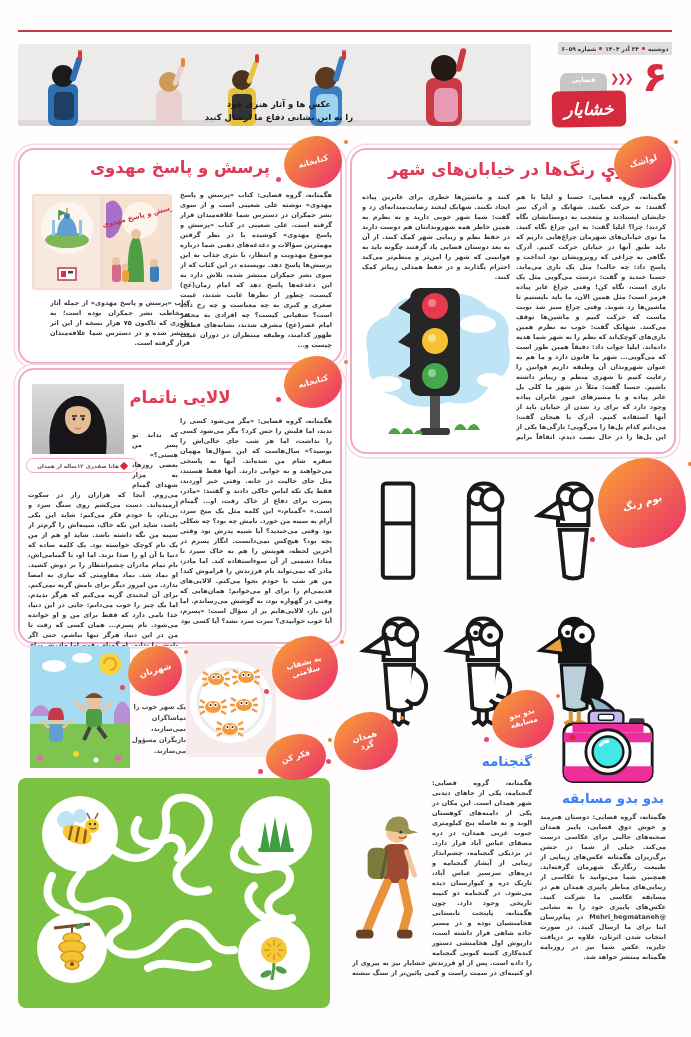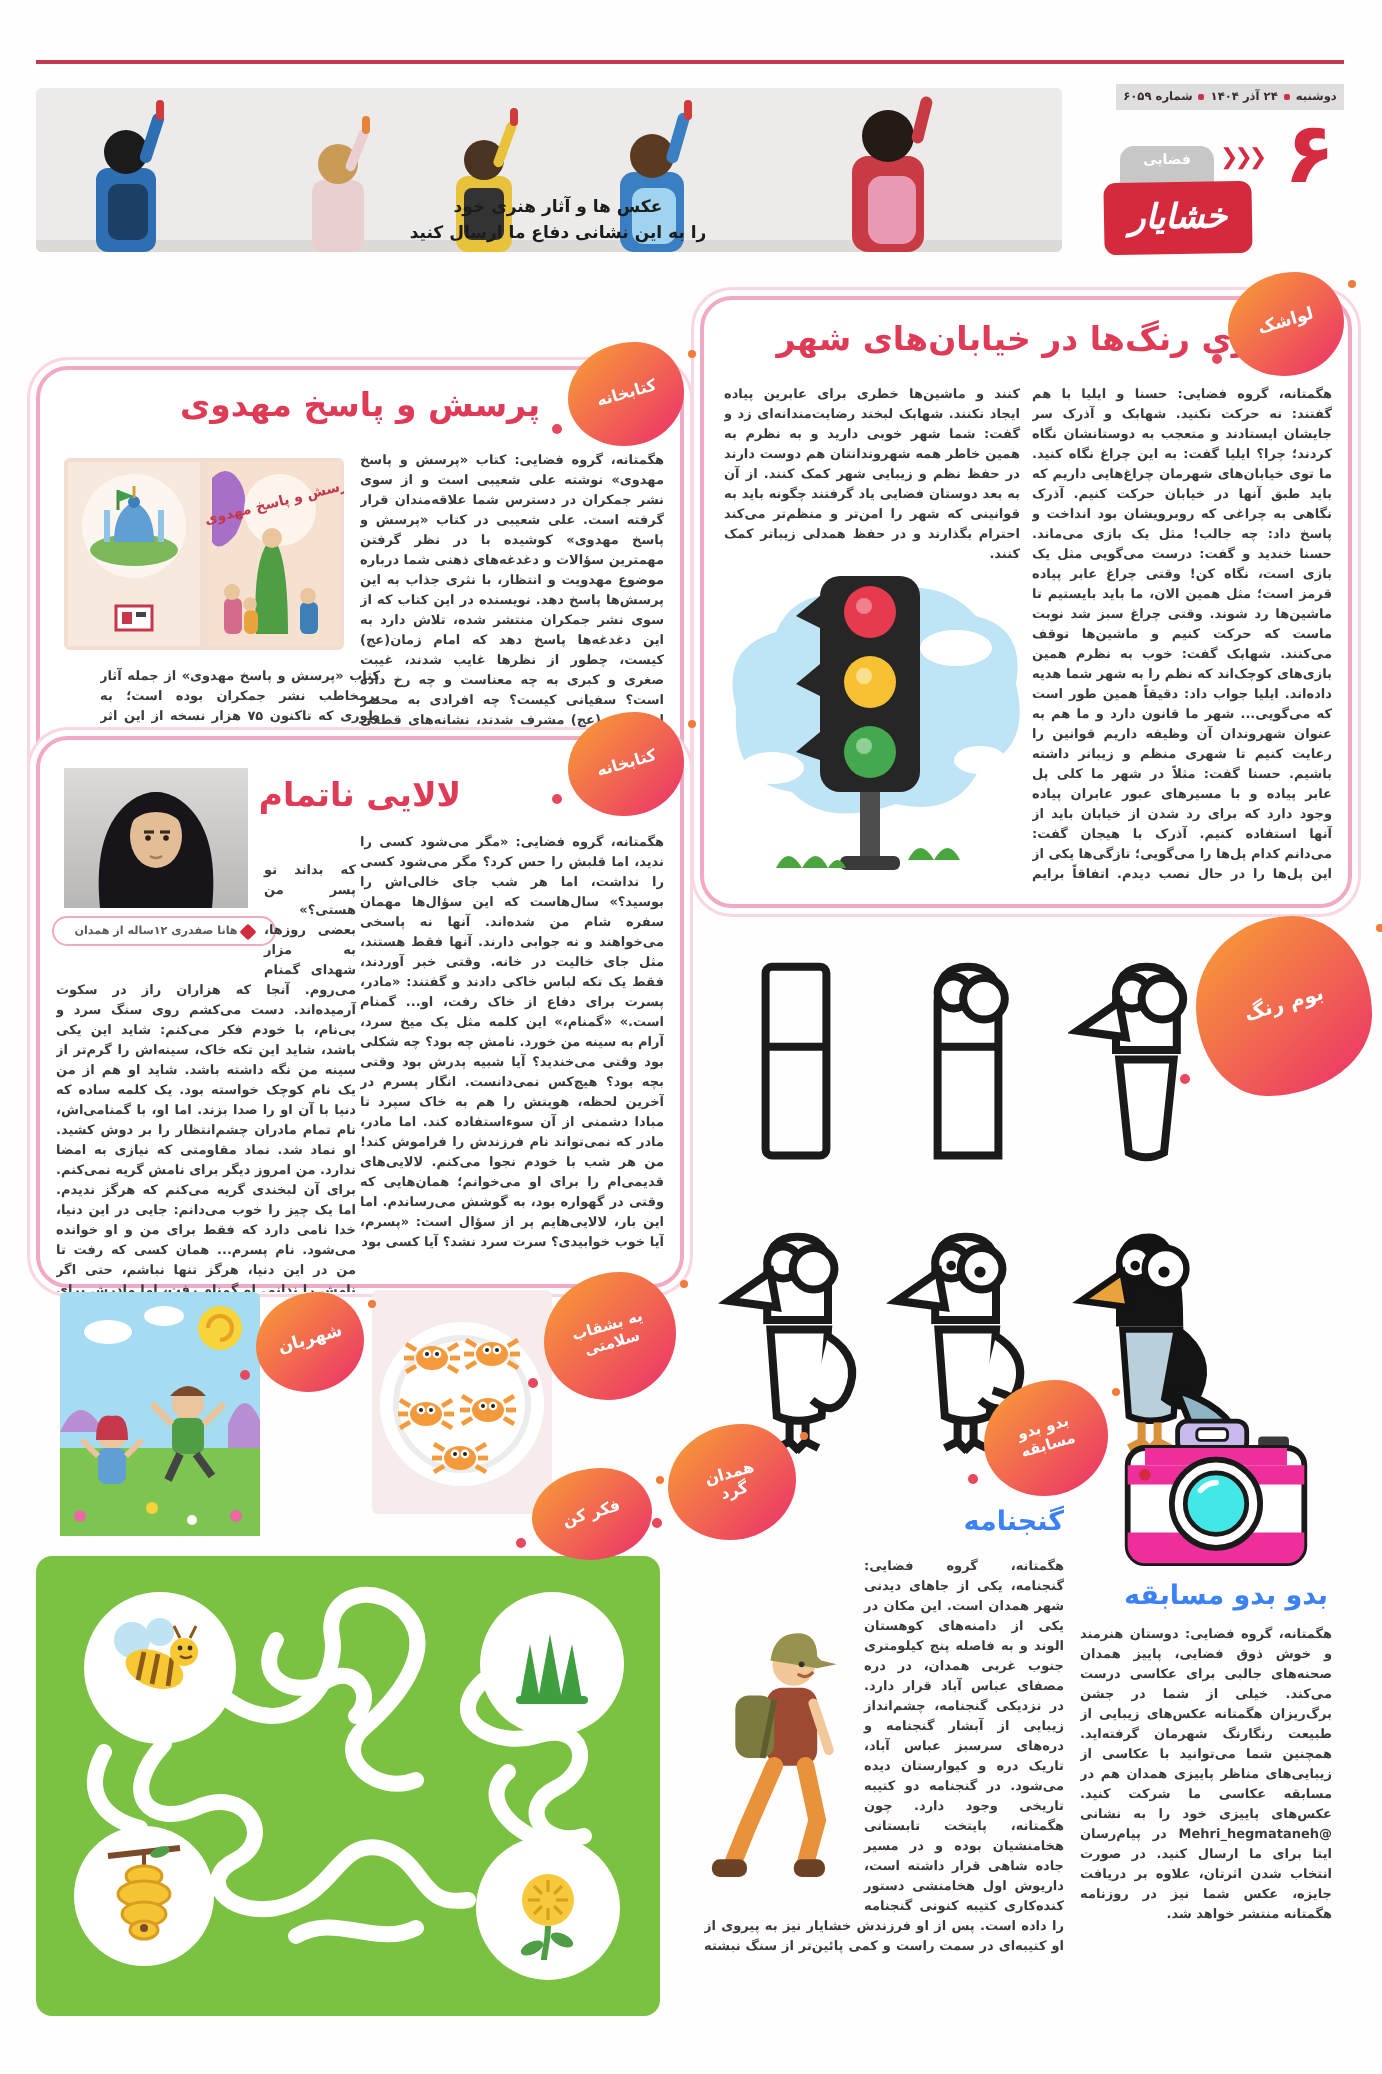--- a/index.html
+++ b/index.html
@@ -208,21 +208,21 @@
           <line x1="56" y1="124" x2="56" y2="136"></line>
         <path d="M38,140 L46,136 L52,142"></path>
           <path d="M50,142 L56,136 L64,140"></path>
       </g>
     </svg>
   </div>
   <div class="badge" style="left:598px;top:458px;width:88px;height:90px;border-radius:55% 45% 60% 40% / 50% 55% 45% 50%;">
     <span style="font-size:10px;">بوم رنگ</span>
   </div>
 
-  <div class="card" style="left:18px;top:148px;width:320px;height:212px;margin-top:35px;">
+  <div class="card" style="left:18px;top:148px;width:320px;height:212px;">
     <div class="headline" style="top:8px;">پرسش و پاسخ مهدوی</div>
     <div class="bodytext" style="right:8px;top:40px;width:152px;height:162px;">هگمتانه، گروه فضایی: کتاب «پرسش و پاسخ مهدوی» نوشته علی شعیبی است و از سوی نشر جمکران در دسترس شما علاقه‌مندان قرار گرفته است. علی شعیبی در کتاب «پرسش و پاسخ مهدوی» کوشیده با در نظر گرفتن مهمترین سؤالات و دغدغه‌های ذهنی شما درباره موضوع مهدویت و انتظار، با نثری جذاب به این پرسش‌ها پاسخ دهد. نویسنده در این کتاب که از سوی نشر جمکران منتشر شده، تلاش دارد به این دغدغه‌ها پاسخ دهد که امام زمان(عج) کیست، چطور از نظرها غایب شدند، غیبت صغری و کبری به چه معناست و چه رخ داده است؟ سفیانی کیست؟ چه افرادی به محضر امام عصر(عج) مشرف شدند، نشانه‌های قطعی ظهور کدامند، وظیفه منتظران در دوران غیبت چیست و...</div>
     <svg style="position:absolute;left:12px;top:44px;" width="140" height="96" viewBox="0 0 140 96">
       <rect x="0" y="0" width="140" height="96" rx="3" fill="#f3ddd0"></rect>
 
       <rect x="2" y="2" width="66" height="92" fill="#f8e9df"></rect>
       <circle cx="35" cy="34" r="26" fill="#fdf6f0"></circle>
       <ellipse cx="35" cy="46" rx="22" ry="8" fill="#7cb85a"></ellipse>
       <path d="M25,42 Q25,26 35,22 Q45,26 45,42 Z" fill="#5f9fd4"></path>
       <circle cx="35" cy="22" r="3" fill="#3f7fb8"></circle>
@@ -311,20 +311,21 @@
     <line x1="19" y1="82" x2="11" y2="74" stroke="#e9c49c" stroke-width="3"></line>
     <line x1="33" y1="82" x2="41" y2="74" stroke="#e9c49c" stroke-width="3"></line>
     <circle cx="10" cy="112" r="3" fill="#e86aa2"></circle>
       <circle cx="46" cy="108" r="3" fill="#f6d43a"></circle>
     <circle cx="88" cy="112" r="3" fill="#e86aa2"></circle>
       <circle cx="66" cy="114" r="2.5" fill="#fff"></circle>
   </svg>
   <div class="badge" style="left:128px;top:646px;width:54px;height:50px;">
     <span style="font-size:8.5px;">شهربان</span>
   </div>
+  <div class="quote" style="left:124px;top:702px;width:62px;height:50px;">یک شهر خوب را تماشاگران نمی‌سازند، بازیگران مسؤول می‌سازند.</div>
 
   <svg style="position:absolute;left:186px;top:645px;" width="90" height="112" viewBox="0 0 90 112">
     <rect width="90" height="112" rx="3" fill="#f7ecec"></rect>
     <circle cx="45" cy="57" r="41" fill="#fff"></circle>
     <circle cx="45" cy="57" r="33" fill="none" stroke="#ececec" stroke-width="3"></circle>
     <g>
       <g transform="translate(30,34)">
           <ellipse rx="8" ry="6" fill="#f59a3c"></ellipse>
           <line x1="-8" y1="-4" x2="-13" y2="-7" stroke="#f59a3c" stroke-width="2.4"></line>
           <line x1="-9" y1="0" x2="-14" y2="0" stroke="#f59a3c" stroke-width="2.4"></line>

